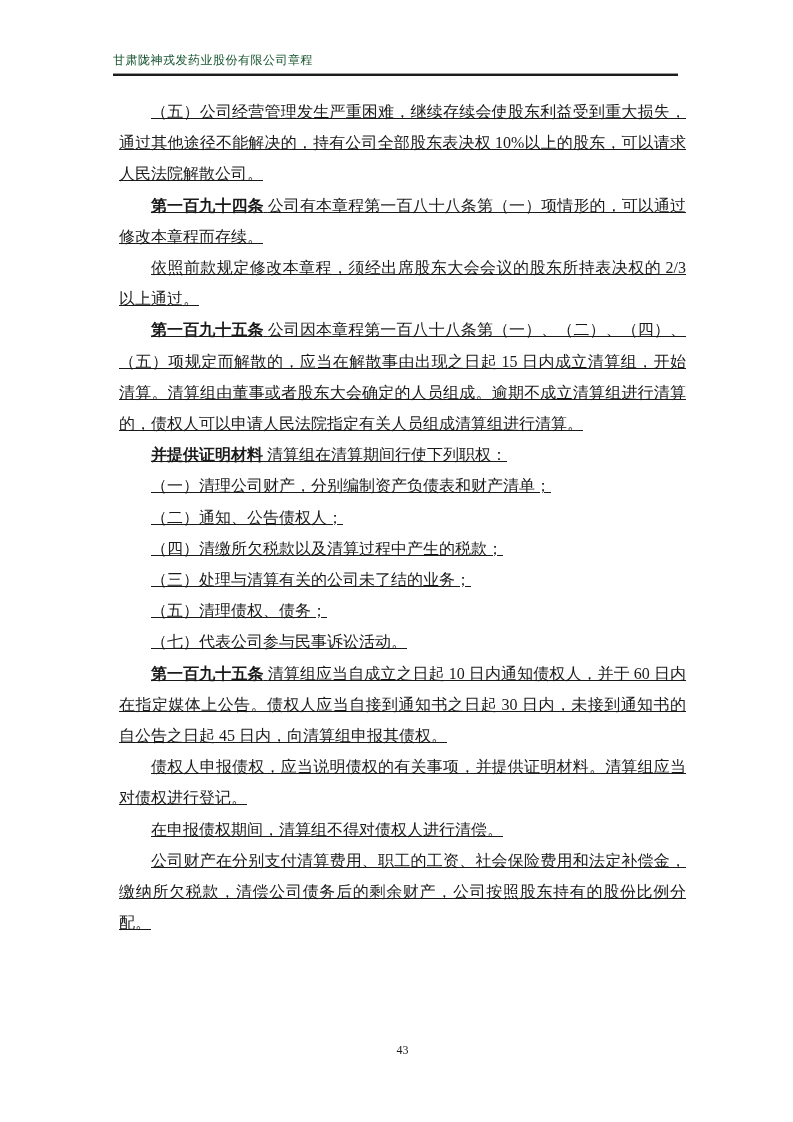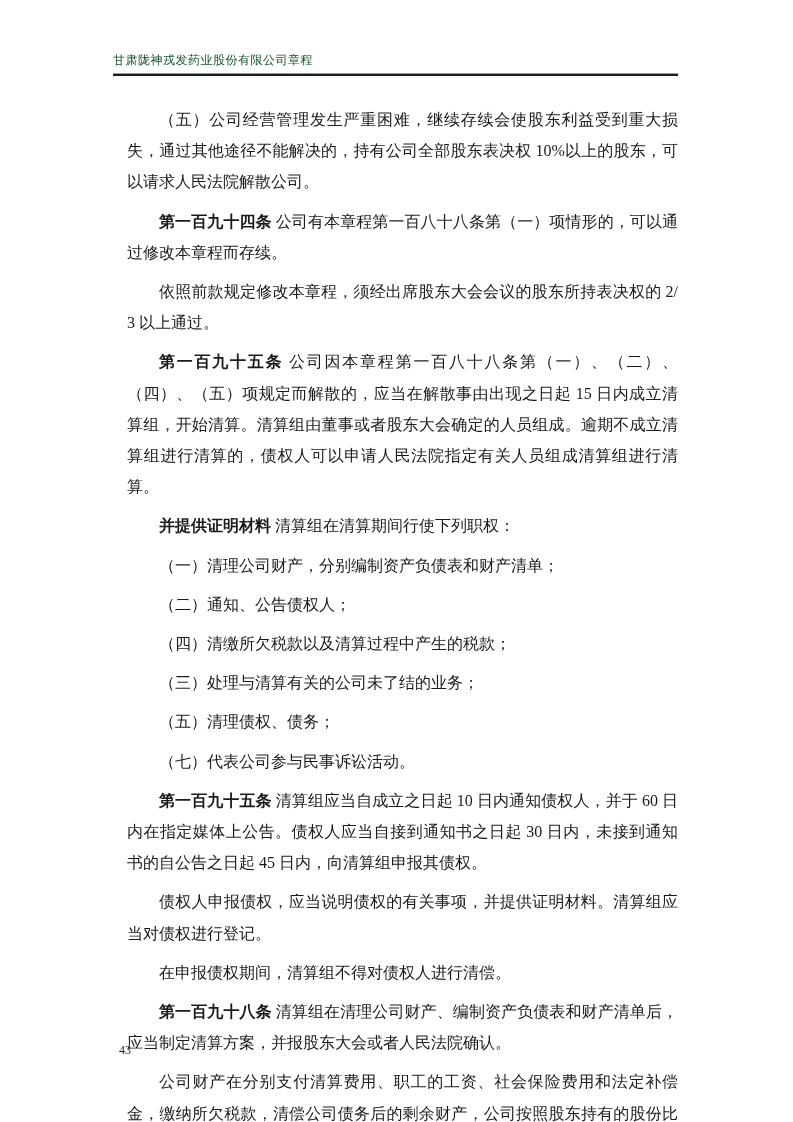--- a/index.html
+++ b/index.html
@@ -48,37 +48,38 @@
     left: 119px;
     top: 96px;
     width: 567px;
     font-size: 16px;
     line-height: 31.2px;
     text-align: justify;
     text-justify: inter-ideograph;
     word-break: break-all;
   }
   .doc-body p {
-    margin: 8px;
+    margin: 0;
     padding: 0;
     text-indent: 32px; 
+    text-decoration: underline;
   }
   .article-num {
     font-weight: bold;
   }
   .article-num:not(:empty)::after {
     content: "\00a0";
   }
   
   .page-footer {
     position: absolute;
     left: 119px;
     top: 1040px;
     width: 567px;
-    text-align: left;
+    text-align: center;
   }
   .page-number {
     font-size: 12px;
     color: #1a1a1a;
   }
 </style>
 </head>
 <body>
 
 <div class="page">
@@ -99,21 +100,20 @@
       <p><b class="article-num">并提供证明材料</b><span class="para-text">清算组在清算期间行使下列职权：</span></p>
       <p><b class="article-num"></b><span class="para-text">（一）清理公司财产，分别编制资产负债表和财产清单；</span></p>
       <p><b class="article-num"></b><span class="para-text">（二）通知、公告债权人；</span></p>
       <p><b class="article-num"></b><span class="para-text">（四）清缴所欠税款以及清算过程中产生的税款；</span></p>
       <p><b class="article-num"></b><span class="para-text">（三）处理与清算有关的公司未了结的业务；</span></p>
       <p><b class="article-num"></b><span class="para-text">（五）清理债权、债务；</span></p>
       <p><b class="article-num"></b><span class="para-text">（七）代表公司参与民事诉讼活动。</span></p>
       <p><b class="article-num">第一百九十五条</b><span class="para-text">清算组应当自成立之日起 10 日内通知债权人，并于 60 日内在指定媒体上公告。债权人应当自接到通知书之日起 30 日内，未接到通知书的自公告之日起 45 日内，向清算组申报其债权。</span></p>
       <p><b class="article-num"></b><span class="para-text">债权人申报债权，应当说明债权的有关事项，并提供证明材料。清算组应当对债权进行登记。</span></p>
       <p><b class="article-num"></b><span class="para-text">在申报债权期间，清算组不得对债权人进行清偿。</span></p>
-      <p><b class="article-num">第一百九十八条</b><span class="para-text">清算组在清理公司财产、编制资产负债表和财产清单后，应当制定清算方案，并报股东大会或者人民法院确认。</span></p>
       <p><b class="article-num"></b><span class="para-text">公司财产在分别支付清算费用、职工的工资、社会保险费用和法定补偿金，缴纳所欠税款，清偿公司债务后的剩余财产，公司按照股东持有的股份比例分配。</span></p>
     </div>
 
   <div class="page-footer">
     <span class="page-number">43</span>
   </div>
 
 </div>
 
 </body></html>

